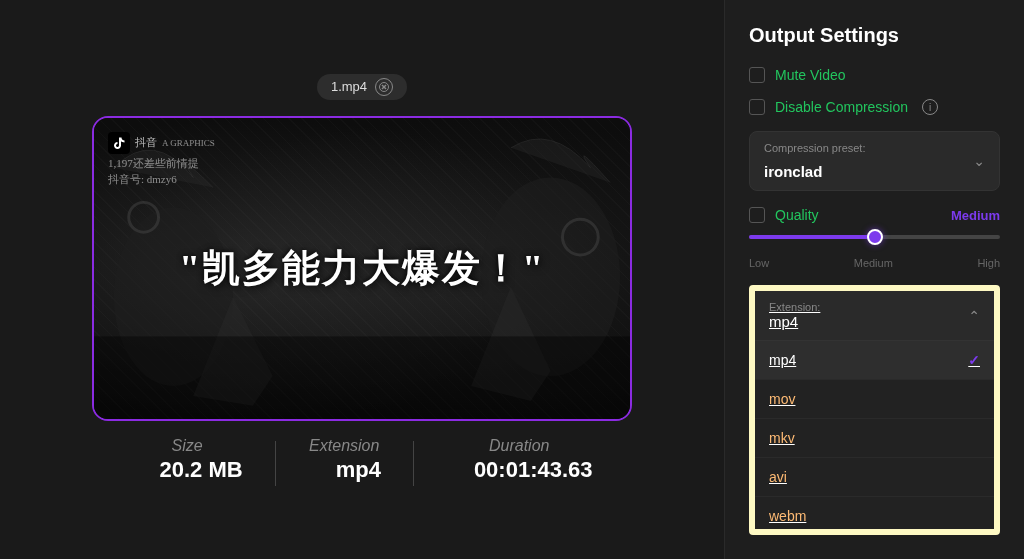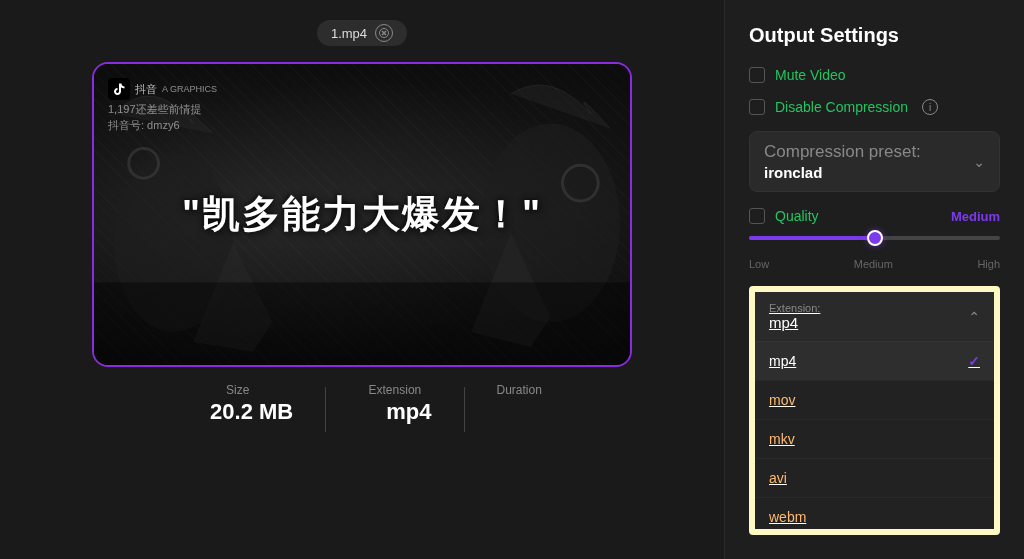--- a/index.html
+++ b/index.html
@@ -13,21 +13,21 @@
       overflow: hidden;
       display: flex;
     }
 
     
     .left-panel {
       flex: 1;
       display: flex;
       flex-direction: column;
       align-items: center;
-      justify-content: flex-start;
+      justify-content: center;
       padding: 20px 30px;
       gap: 16px;
     }
 
     .file-tab-row {
       display: flex;
       align-items: center;
       gap: 8px;
     }
 
@@ -59,20 +59,21 @@
       width: 540px;
       height: 305px;
       border-radius: 16px;
       border: 2.5px solid #8b2be2;
       background: #111;
       position: relative;
       overflow: hidden;
       display: flex;
       align-items: center;
       justify-content: center;
+      font-family: Liberation Serif, serif;
     }
 
     .video-bg {
       position: absolute;
       inset: 0;
       background:
         radial-gradient(ellipse at 30% 50%, rgba(60,60,60,0.5) 0%, transparent 70%),
         radial-gradient(ellipse at 70% 50%, rgba(40,40,40,0.5) 0%, transparent 70%);
       background-color: #0d0d0d;
     }
@@ -149,22 +150,23 @@
     }
 
     .info-block {
       display: flex;
       flex-direction: column;
       align-items: center;
       gap: 2px;
     }
 
     .info-label {
-      font-size: 12px;
-      color: #888;
+      font-size: 16px;
+      color: #888;
+      font-style: italic;
     }
 
     .info-value {
       font-size: 22px;
       font-weight: 700;
       color: #fff;
       margin-left: 28px;
     }
 
     .info-divider {
@@ -230,23 +232,23 @@
     .select-box {
       background: #2a2a2a;
       border-radius: 8px;
       padding: 10px 14px;
       position: relative;
       cursor: pointer;
       border: 1px solid #333;
     }
 
     .select-label {
-      font-size: 17px;
-      color: #888;
-      margin-bottom: 2px;
+      font-size: 11px;
+      color: #888;
+      margin-bottom: 9px;
     }
 
     .select-value {
       font-size: 15px;
       color: #fff;
       font-weight: 700;
     }
 
     .select-chevron {
       position: absolute;
@@ -459,20 +461,21 @@
       <span class="info-value">20.2 MB</span>
     </div>
     <div class="info-divider"></div>
     <div class="info-block">
       <span class="info-label">Extension</span>
       <span class="info-value">mp4</span>
     </div>
     <div class="info-divider"></div>
     <div class="info-block">
       <span class="info-label">Duration</span>
+      <span class="info-value">00:01:43.63</span>
     </div>
   </div>
 
 </div>
 
 <div class="right-panel">
 
   <div class="output-title">Output Settings</div>
 
   <div class="checkbox-row">

